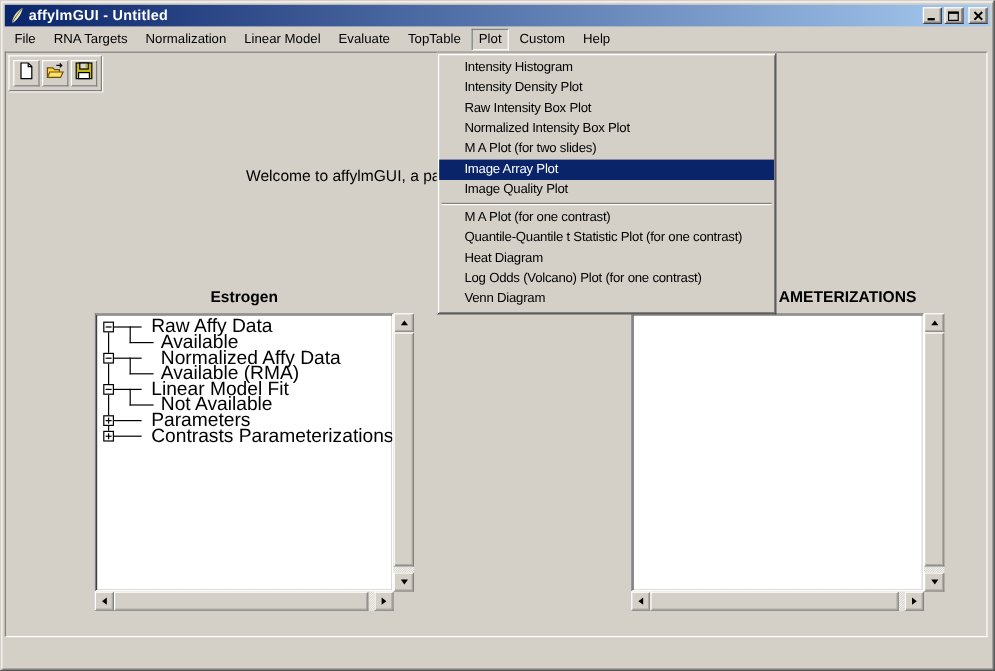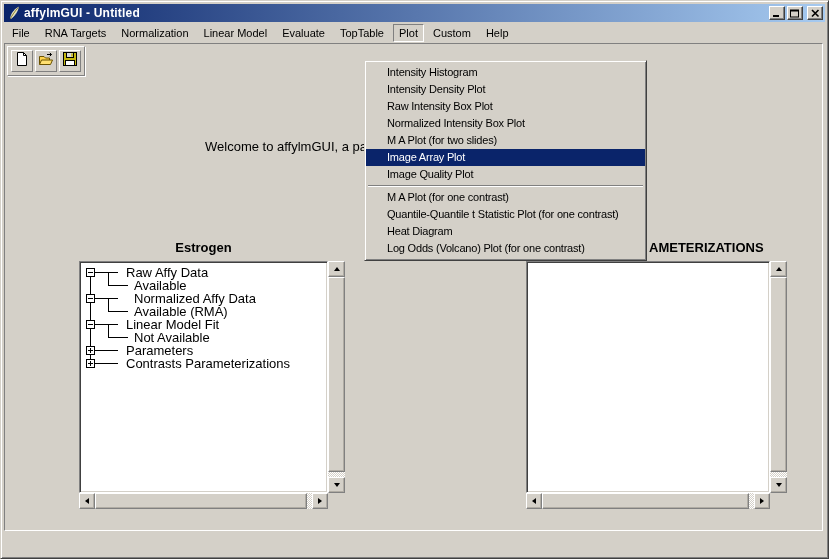--- a/index.html
+++ b/index.html
@@ -93,35 +93,34 @@
     border:1px solid; border-color:#fff #808080 #808080 #fff;
     box-shadow: inset -1px -1px 0 #b0aca4;
   }
   .vscroll .sthumb { left:0; right:0; top:0; height:calc(100% - 5px); }
   .hscroll .sthumb { top:0; bottom:0; left:0; width:calc(100% - 5px); }
   .tri-up    { width:0;height:0;border-left:3px solid transparent;border-right:3px solid transparent;border-bottom:4px solid #000; }
   .tri-down  { width:0;height:0;border-left:3px solid transparent;border-right:3px solid transparent;border-top:4px solid #000; }
   .tri-left  { width:0;height:0;border-top:3px solid transparent;border-bottom:3px solid transparent;border-right:4px solid #000; }
   .tri-right { width:0;height:0;border-top:3px solid transparent;border-bottom:3px solid transparent;border-left:4px solid #000; }
   
-  .treecanvas { position:absolute; left:2px; top:2px; right:2px; bottom:2px; font-size:13px; }
+  .treecanvas { position:absolute; left:2px; top:2px; right:2px; bottom:2px; font-size:16px; }
   .tline { position:absolute; background:#000; }
   .pmbox {
     position:absolute; width:9px; height:9px; background:#fff; border:1px solid #000;
   }
   .pmbox::before { content:""; position:absolute; left:1px; top:3px; width:5px; height:1px; background:#000; }
   .pmbox.plus::after { content:""; position:absolute; left:3px; top:1px; width:1px; height:5px; background:#000; }
   .tlabel { position:absolute; height:13px; line-height:13px; white-space:nowrap; }
   
   .dropdown {
     position:absolute; left:363px; top:43px; width:283px; z-index:50;
     background:#d4d0c8; padding:3px 1px;
     border:1px solid; border-color:#d4d0c8 #404040 #404040 #d4d0c8;
     box-shadow: inset 1px 1px 0 #fff, inset -1px -1px 0 #808080;
-    margin-top: 16px;
   }
   .dd-item {
     height:17px; line-height:17px; padding-left:21px;
     font-size:11px; letter-spacing:-0.2px; white-space:nowrap;
   }
   .dd-item.selected { background:#0a246a; color:#fff; }
   .dd-sep { height:2px; margin:2px 2px; border-top:1px solid #808080; border-bottom:1px solid #fff; }
   .statusbar { position:absolute; left:3px; top:532px; width:819px; height:22px; }
 </style>
 </head>
@@ -294,15 +293,16 @@
       <div class="dd-item">Raw Intensity Box Plot</div>
       <div class="dd-item">Normalized Intensity Box Plot</div>
       <div class="dd-item">M A Plot (for two slides)</div>
       <div class="dd-item selected">Image Array Plot</div>
       <div class="dd-item">Image Quality Plot</div>
       <div class="dd-sep"></div>
       <div class="dd-item">M A Plot (for one contrast)</div>
       <div class="dd-item">Quantile-Quantile t Statistic Plot (for one contrast)</div>
       <div class="dd-item">Heat Diagram</div>
       <div class="dd-item">Log Odds (Volcano) Plot (for one contrast)</div>
+      <div class="dd-item">Venn Diagram</div>
     </div>
 
 </div>
 
 </body></html>

